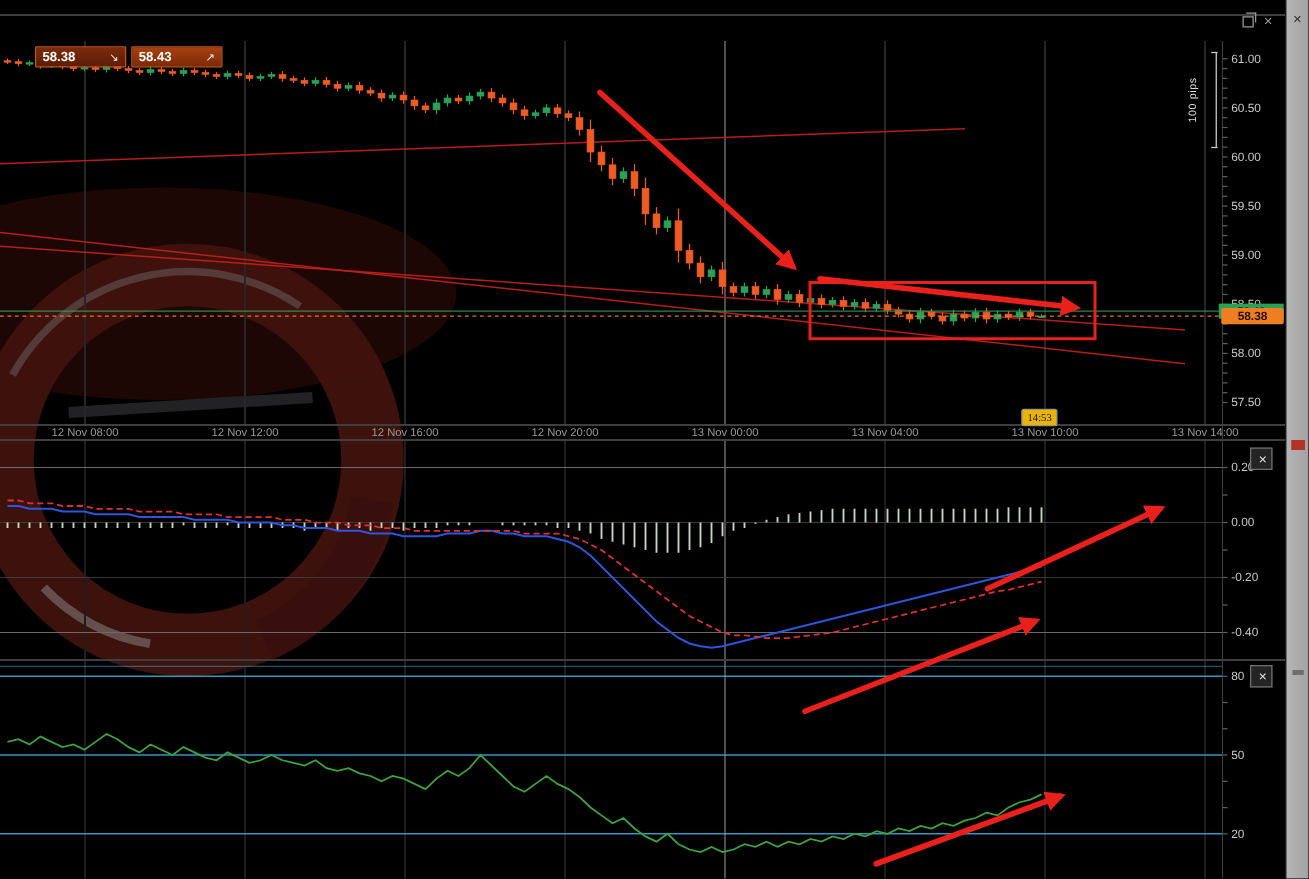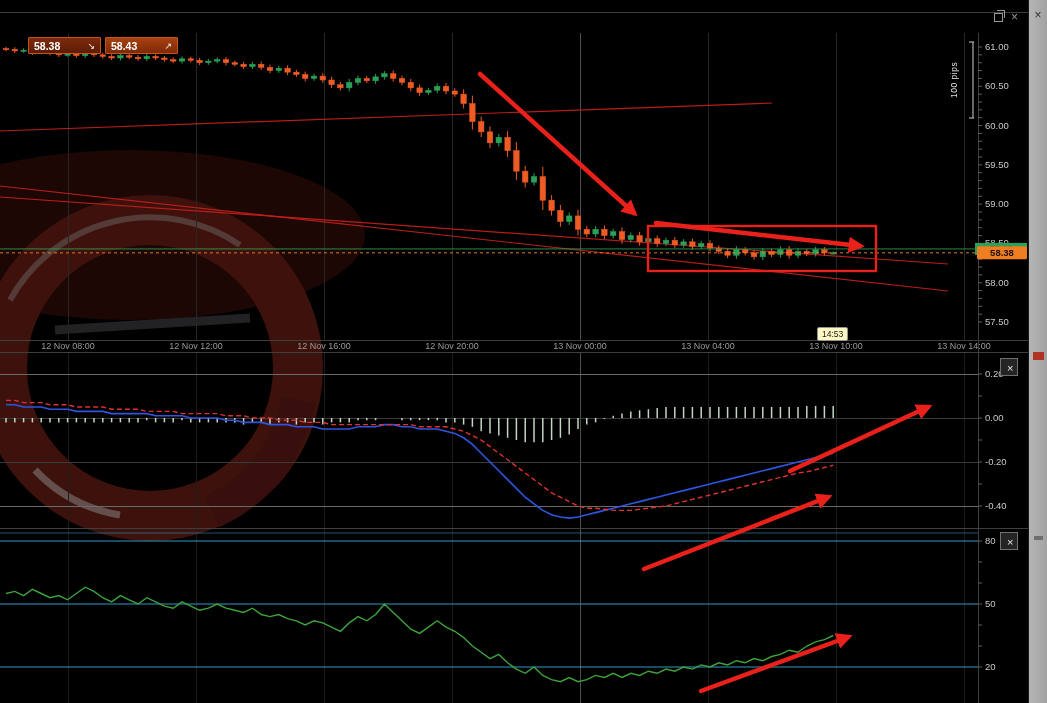--- a/index.html
+++ b/index.html
@@ -22,22 +22,22 @@
        font-size:10.5px;font-weight:bold;cursor:pointer;font-family:"Liberation Sans",sans-serif;}
   .trade-btn.sell{background:linear-gradient(#7d2a0c,#5c1c06);}
   .trade-btn.buy{background:linear-gradient(#a8400f,#7c2a08);}
   .trade-arrow{font-size:9px;font-weight:normal;opacity:0.95;}
 
   
   .pips-label{position:absolute;left:949px;top:42px;height:76px;width:13px;writing-mode:vertical-rl;
        transform:rotate(180deg);color:#e0e0e0;font-size:8.5px;letter-spacing:0.5px;text-align:center;z-index:20;}
 
   
-  .time-tooltip{position:absolute;left:817px;top:327px;background:#fef9c3;color:#141414;font-size:8.5px;
-       padding:1px 4px;border:1px solid #939393;border-radius:2px;z-index:22;}
+  .time-tooltip{position:absolute;left:817px;top:327px;background:#eab308;color:#141414;font-size:8.5px;
+       padding:1px 4px;border:1px solid #939393;border-radius:2px;z-index:22;font-family:Liberation Serif, serif;}
 
   
   .ind-close{position:absolute;left:1000px;width:18px;height:18px;background:#242424;border:1px solid #707070;
        color:#e8e8e8;font-size:11px;line-height:16px;text-align:center;z-index:26;cursor:pointer;box-sizing:border-box;}
   #ind-close-macd{top:358px;}
   #ind-close-rsi{top:532px;}
 
   
   .right-strip{position:absolute;left:1028px;top:0;width:19px;height:703px;
        background:linear-gradient(90deg,#b5b5b5,#a2a2a2);border-left:1px solid #1a1a1a;box-sizing:border-box;}

